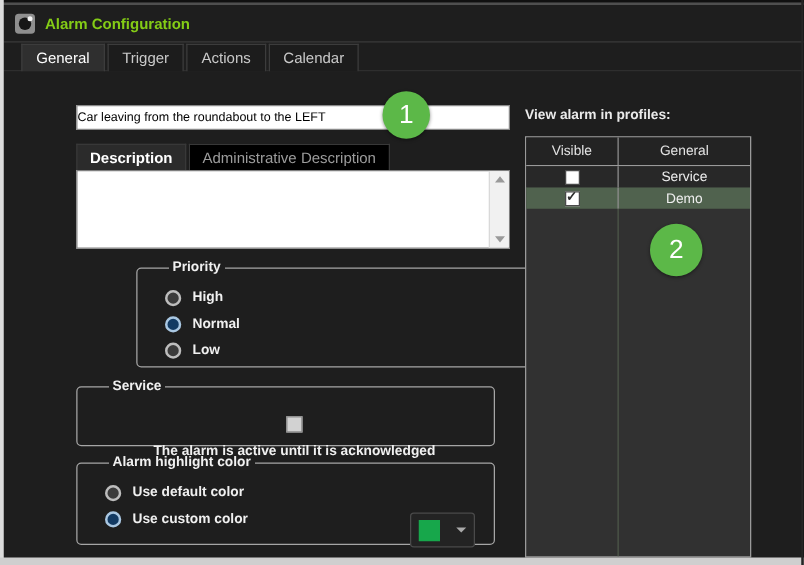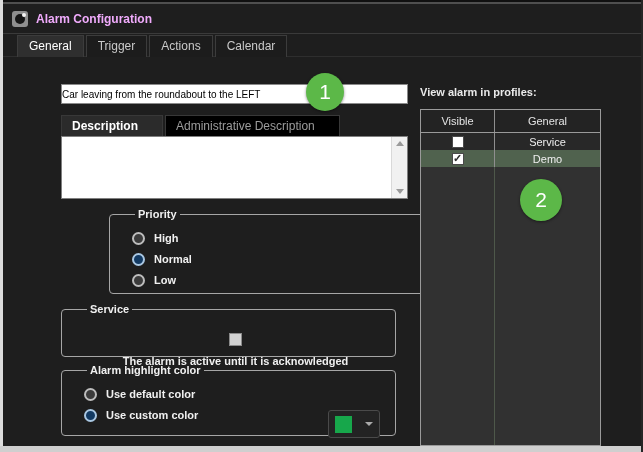--- a/index.html
+++ b/index.html
@@ -15,33 +15,33 @@
   .edge-top2   { left:0; top:2px; width:643px; height:2px; background:#4f4f4f; }
   .edge-right  { left:641px; top:0; width:2px; height:452px; background:#262626; }
 
   .titlebar { position:absolute; left:3px; top:6px; width:638px; height:26px;
     display:flex; align-items:center; gap:8px; padding-left:9px; }
   .title-divider { position:absolute; left:3px; top:33px; width:640px; height:1px; background:#3a3a3a; }
   .tab-divider   { position:absolute; left:3px; top:56px; width:640px; height:1px; background:#2e2e2e; }
   .app-icon { width:16px; height:16px; background:#8f8f8f; border-radius:3px; position:relative; flex:0 0 auto; }
   .app-icon .ring { position:absolute; left:3px; top:3px; width:10px; height:10px; border-radius:50%; background:#161616; }
   .app-icon .dot  { position:absolute; right:2px; top:2px; width:4px; height:4px; border-radius:50%; background:#f5f5f5; }
-  .window-title { font-size:12px; font-weight:bold; color:#f0abfc; }
+  .window-title { font-size:12px; font-weight:bold; color:#84cc16; }
 
   .tabbar { position:absolute; left:17px; top:35px; display:flex; height:22px; z-index:2; }
   .tab { padding:3px 11px 0 11px; font-size:12px; color:#c9c9c9; background:#1c1c1c;
     border:1px solid #3c3c3c; border-bottom:none; margin-right:2px; height:22px; }
   .tab.selected { background:#2f2f2f; color:#ffffff; font-weight:normal; }
 
   .name-input { position:absolute; left:61px; top:84px; width:347px; height:20px;
     background:#ffffff; color:#000; border:1px solid #8a8a8a; font-size:10px;
     padding:1px 0; font-family:"Liberation Sans", sans-serif; }
 
   .desc-tabs { position:absolute; left:61px; top:115px; display:flex; height:22px; }
-  .desc-tab { padding:3px 24px 0 10px; font-size:12px; height:22px; border:1px solid #383838; border-bottom:none; margin-right:2px; }
+  .desc-tab { padding:3px 10px 0 10px; font-size:12px; height:22px; border:1px solid #383838; border-bottom:none; margin-right:2px; }
   .desc-tab.selected { background:#2b2b2b; color:#ffffff; font-weight:bold; }
   .desc-tab.unselected { background:#000000; color:#9c9c9c; }
 
   .textarea { position:absolute; left:61px; top:136px; width:347px; height:63px;
     background:#ffffff; border:1px solid #7f7f7f; display:flex; }
   .textarea .text { flex:1; font-size:11px; color:#000; padding:2px 4px; }
   .vscroll { width:16px; background:#f1f1f1; border-left:1px solid #d9d9d9;
     display:flex; flex-direction:column; justify-content:space-between; align-items:center; padding:4px 0; }
   .arr-up   { width:0; height:0; border-left:4px solid transparent; border-right:4px solid transparent; border-bottom:5px solid #9a9a9a; }
   .arr-down { width:0; height:0; border-left:4px solid transparent; border-right:4px solid transparent; border-top:5px solid #9a9a9a; }

